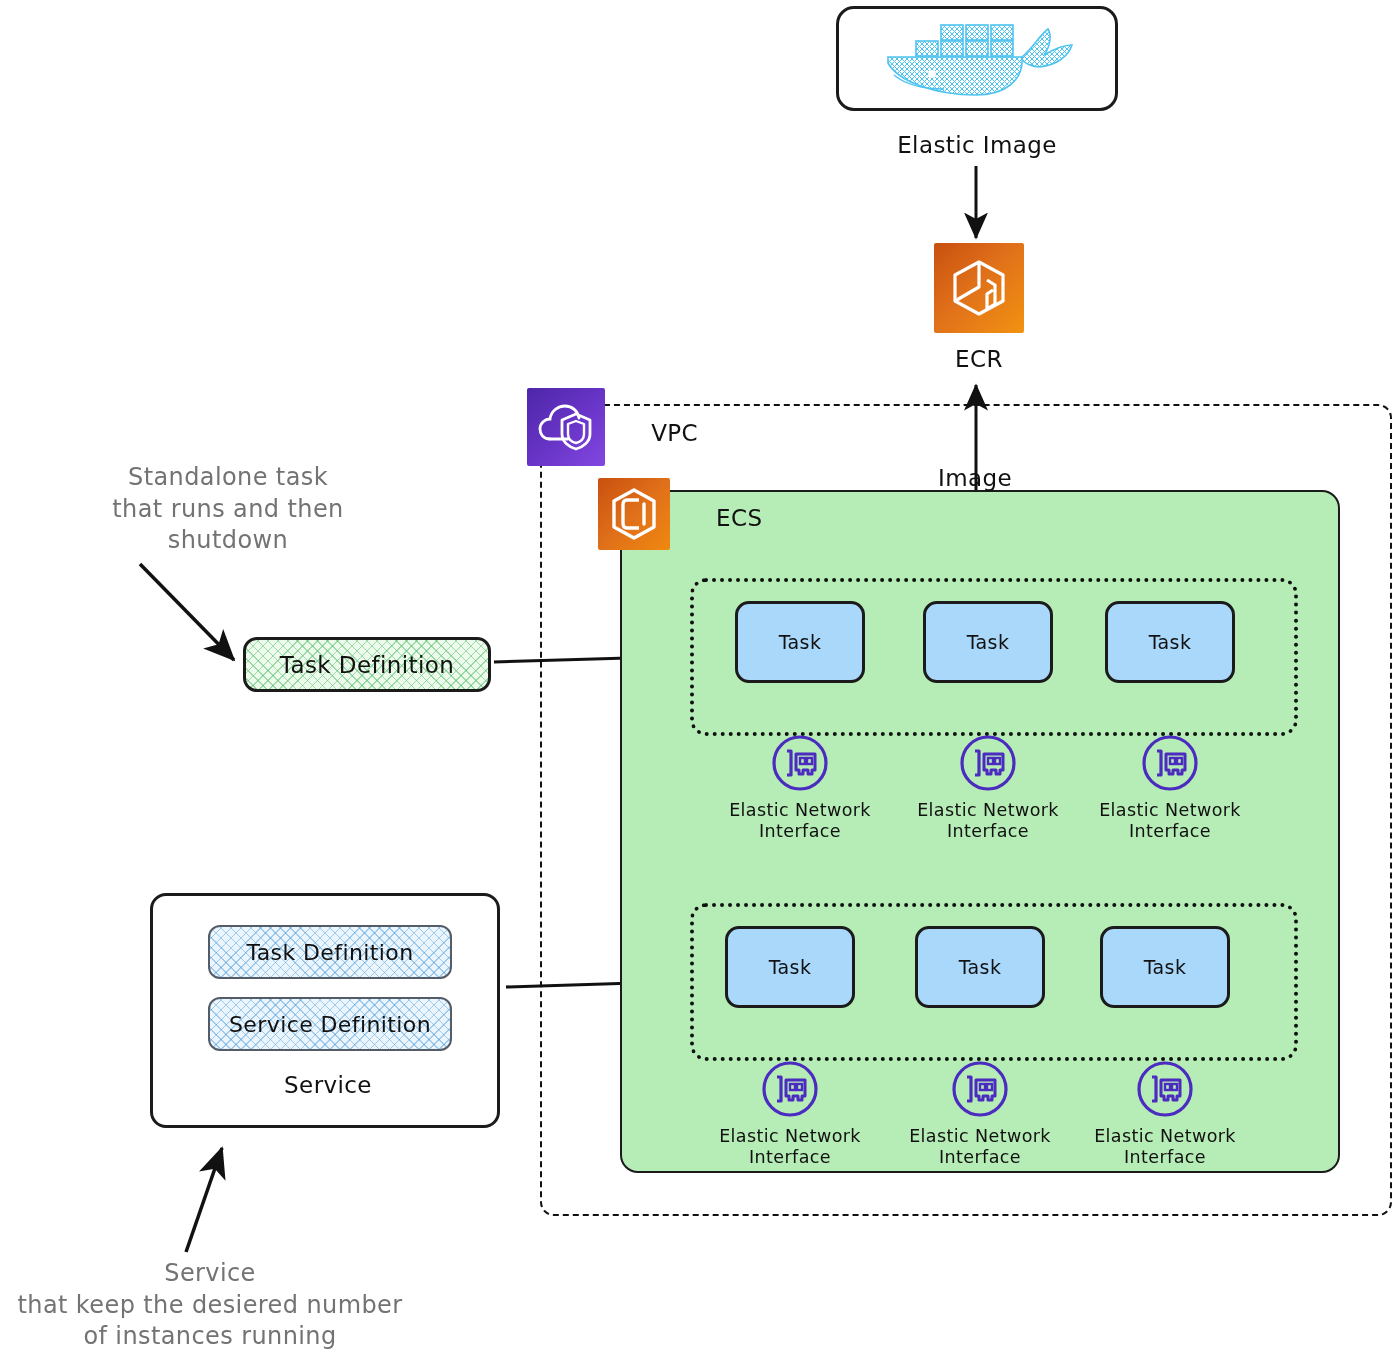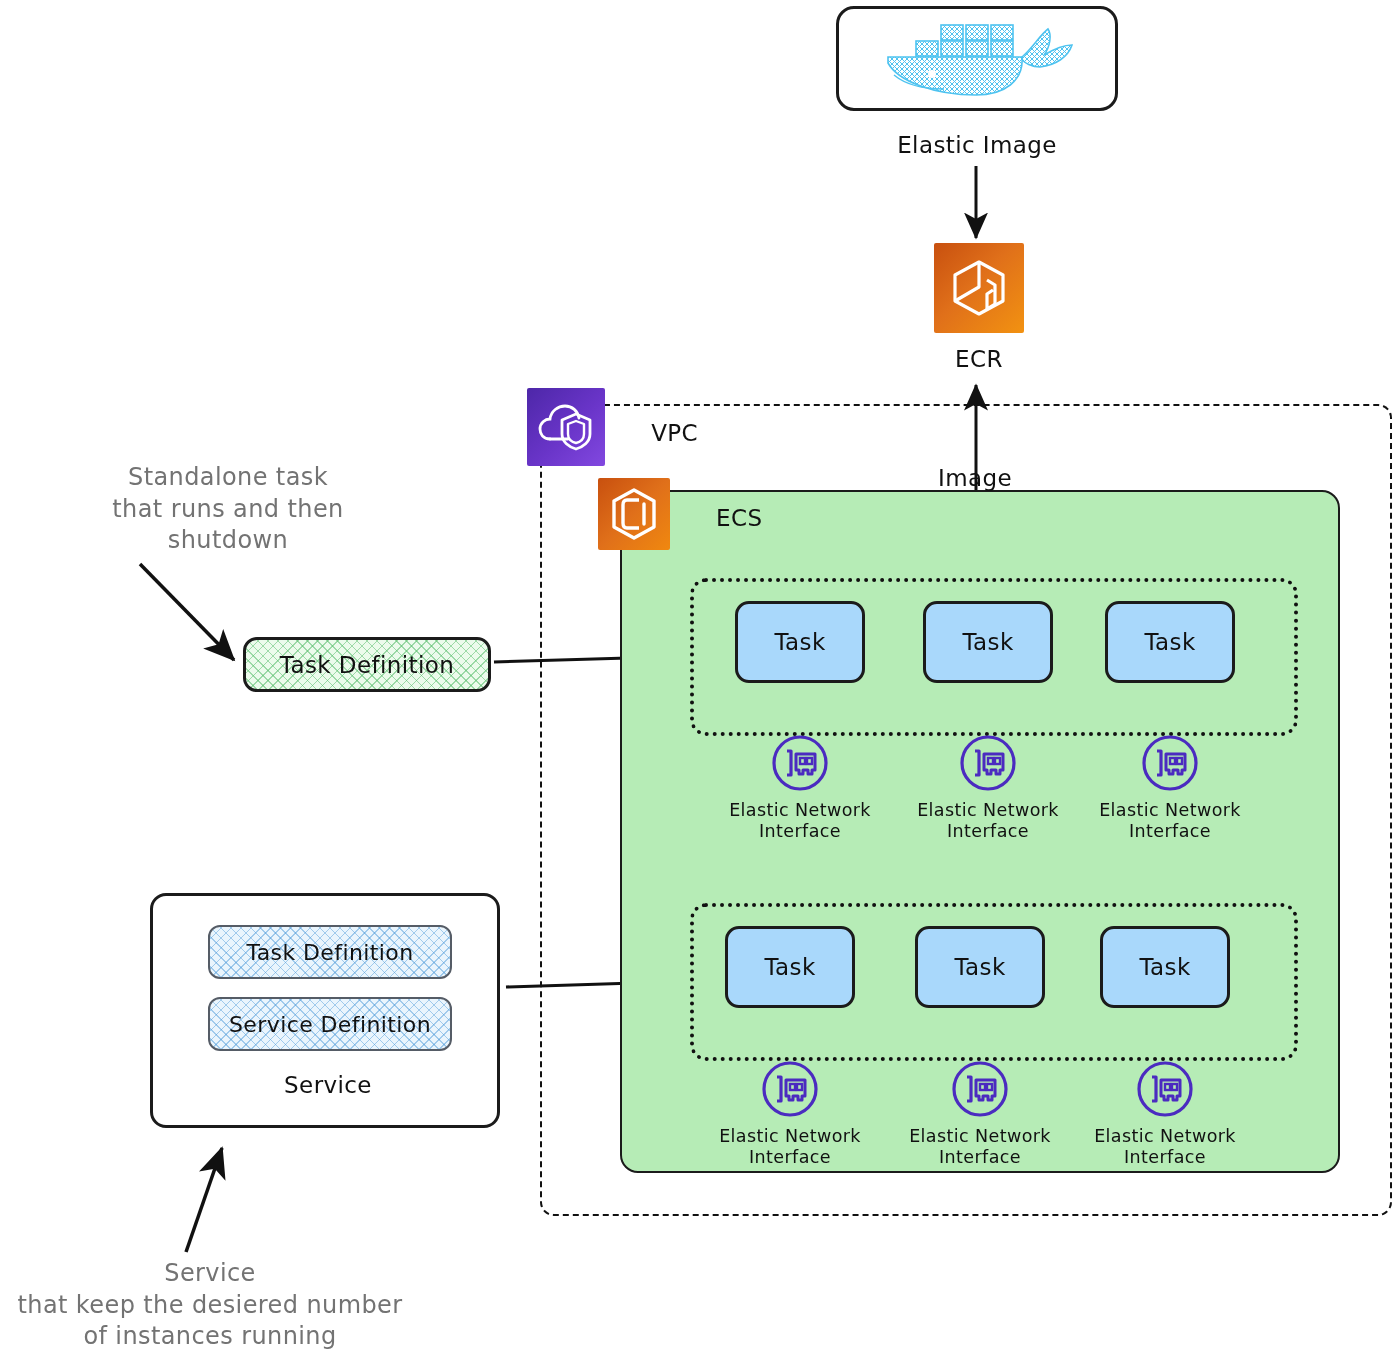--- a/index.html
+++ b/index.html
@@ -102,21 +102,21 @@
 
   
   .task-box {
     width: 130px; height: 82px;
     background: #a9d8fb;
     border: 3.5px solid #1b1b1b;
     border-radius: 14px;
     display: flex;
     align-items: center;
     justify-content: center;
-    font-size: 23px;
+    font-size: 19px;
     color: #111111;
   }
 
   
   .eni-icon {
     width: 58px; height: 58px;
   }
   .eni-label {
     position: absolute;
     width: 180px;

